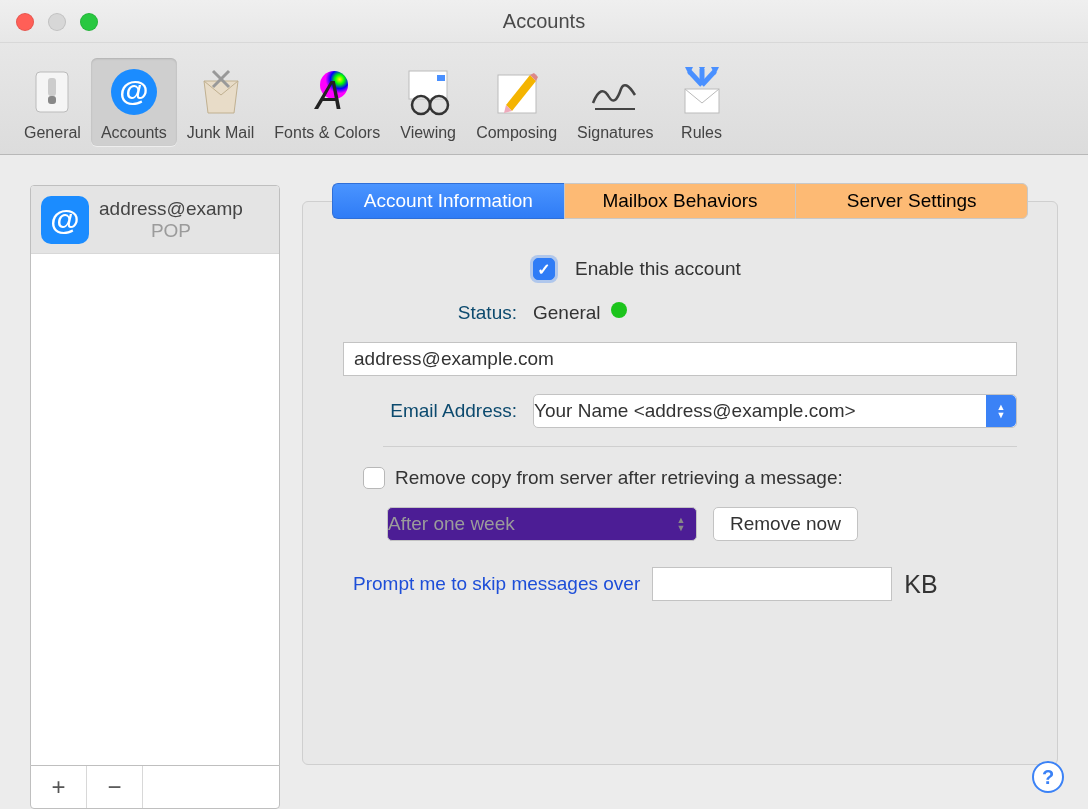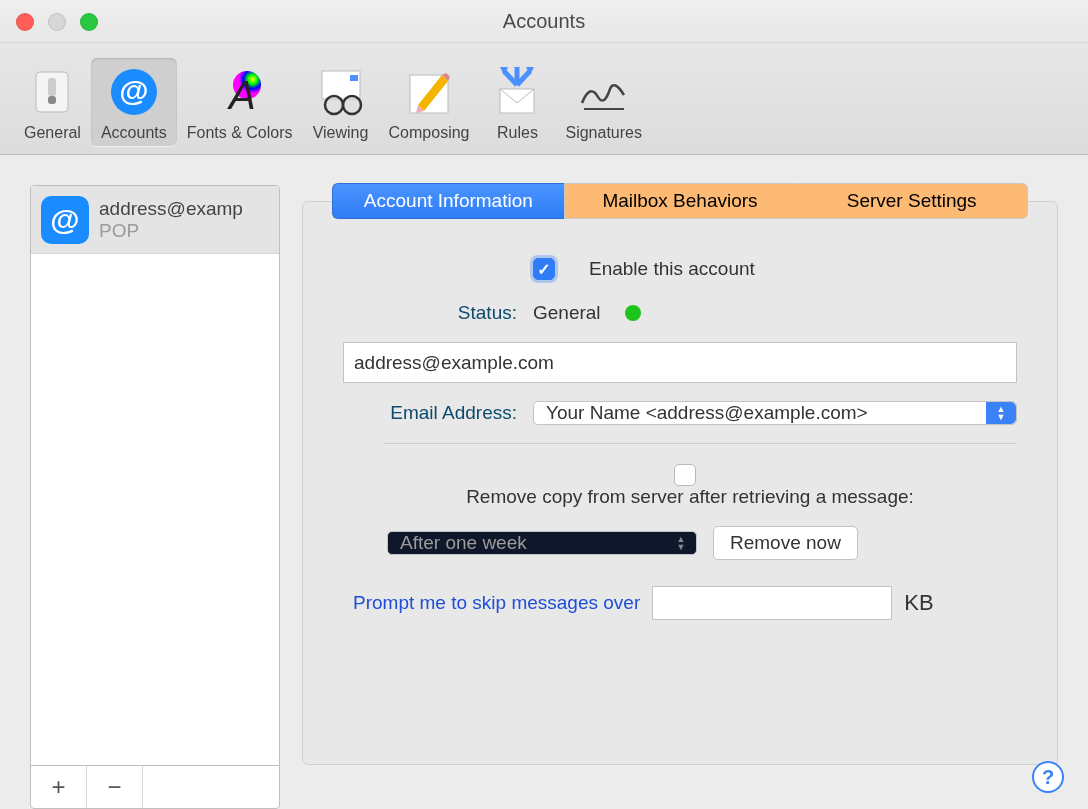--- a/index.html
+++ b/index.html
@@ -15,40 +15,40 @@
   .toolbar { height: 112px; background: linear-gradient(#e7e7e7,#dcdcdc); border-bottom:1px solid #b8b8b8; display:flex; align-items:flex-end; padding: 0 14px 8px 14px; gap: 0px; }
   .tbitem { display:flex; flex-direction:column; align-items:center; justify-content:flex-end; padding: 6px 10px 4px; border-radius:6px; cursor:default; }
   .tbitem.selected { background:#cfcfcf; box-shadow: inset 0 1px 2px rgba(0,0,0,0.15), 0 1px 0 rgba(255,255,255,0.5);}
   .tbicon { width:56px; height:56px; display:flex; align-items:center; justify-content:center; margin-bottom:4px; }
   .tblabel { font-size:16px; color:#444; }
   .body { position:relative; padding: 30px 30px 0 30px; display:flex; gap:22px; height: calc(100% - 43px - 112px); }
   .sidebar { width:250px; display:flex; flex-direction:column; }
   .accountlist { flex:1; border:1px solid #bfbfbf; border-radius:4px 4px 0 0; background:#fff; overflow:hidden; }
   .acct { display:flex; align-items:center; gap:10px; padding:8px 10px; background:#e4e4e4; border-bottom:1px solid #d8d8d8; height:68px; }
   .acct-icon { width:48px; height:48px; border-radius:10px; background:#1b8cff; display:flex; align-items:center; justify-content:center; color:#fff; font-size:30px; font-weight:bold; }
-  .acct-text { overflow:hidden; }
+  .acct-text { overflow:hidden;text-align:center; }
   .acct-email { font-size:19px; color:#444; white-space:nowrap; overflow:hidden; text-overflow:clip; }
   .acct-type { font-size:19px; color:#9b9b9b; }
   .sidebar-buttons { display:flex; height:44px; border:1px solid #bfbfbf; border-top:1px solid #bfbfbf; border-radius:0 0 4px 4px; background:#fff; margin-top:-1px;}
   .sb-btn { width:56px; display:flex; align-items:center; justify-content:center; font-size:24px; color:#555; border-right:1px solid #d8d8d8; cursor:default; }
   .sb-btn:last-child { border-right:none; flex:1; }
   .content { flex:1; position:relative; }
   .tabs { position:absolute; top:-2px; left:30px; right:30px; display:flex; height:36px; z-index:2; }
   .tab { flex:1; display:flex; align-items:center; justify-content:center; font-size:19px; background:#fdba74; border:1px solid #c8c8c8; border-right:none; cursor:default; }
   .tab:first-child { border-radius:6px 0 0 6px; }
   .tab:last-child { border-radius:0 6px 6px 0; border-right:1px solid #c8c8c8;}
   .tab.active { background:#3b82f6; background: linear-gradient(#4a94ff,#2f7cf6); color:#fff; border-color:#2f6fd8;text-align:right;}
   .panel { position:absolute; top:16px; left:0; right:0; bottom:44px; border:1px solid #cfcfcf; border-radius:6px; background:#e8e8e8; padding: 56px 40px 30px 40px; }
   .form-row { display:flex; align-items:center; margin-bottom:18px; }
   .lbl { width:190px; text-align:right; padding-right:16px; font-size:19px; color:#0c4a6e; }
-  .val { flex:1; display:flex; align-items:center; gap:24px; font-size:19px; color:#333;}
-  input[type=text].txt { flex:1; height:41px; border:1px solid #c3c3c3; border-radius:0; background:#fff; font-size:19px; padding:0 10px; color:#333; }
-  .select { flex:1; height:24px; border:1px solid #c3c3c3; border-radius:5px; background:#fff; display:flex; align-items:center; padding:0 36px 0 12px; font-size:19px; color:#333; position:relative;}
+  .val { flex:1; display:flex; align-items:flex-start; gap:10px; font-size:19px; color:#333;}
+  input[type=text].txt { flex:1; height:34px; border:1px solid #c3c3c3; border-radius:0; background:#fff; font-size:19px; padding:0 10px; color:#333; }
+  .select { flex:1; height:34px; border:1px solid #c3c3c3; border-radius:5px; background:#fff; display:flex; align-items:center; padding:0 36px 0 0; font-size:19px; color:#333; position:relative;}
   .select .handle { position:absolute; right:0; top:0; bottom:0; width:30px; background:#3b82f6; border-radius:0 5px 5px 0; display:flex; align-items:center; justify-content:center;}
-  .select.disabled { background:#0f172a; color:#9b9b9b;}
+  .select.disabled { background:#4c1d95; color:#9b9b9b;}
   .select.disabled .handle { background:transparent; }
   .stepper-arrows { display:flex; flex-direction:column; font-size:9px; line-height:8px; color:#fff; }
   .stepper-arrows.grey { color:#888; }
   .divider { border-top:1px solid #cfcfcf; margin:4px 0 20px 40px;}
   .checkbox-box { width:22px; height:22px; border:1px solid #b8b8b8; border-radius:5px; background:#fff; display:flex; align-items:center; justify-content:center; margin-right:10px; flex-shrink:0;}
   .checkbox-box.checked { background:#2f7cf6; border-color:#2f7cf6; box-shadow:0 0 0 3px rgba(47,124,246,0.3);}
   .checkbox-box.checked::after { content:"✓"; color:#fff; font-size:16px; font-weight:bold;}
   .status-dot { width:16px; height:16px; border-radius:50%; background:#1cc41c; display:inline-block; }
   .btn { height:34px; border:1px solid #c3c3c3; border-radius:5px; background:#fff; padding:0 16px; display:flex; align-items:center; font-size:19px; color:#333;}
   .kb-field { width:240px; height:34px; border:1px solid #c3c3c3; background:#fff; margin:0 12px; }
@@ -85,20 +85,31 @@
     <div class="tbitem selected">
       <div class="tbicon">
         <svg width="50" height="50">
             <circle cx="25" cy="25" r="23" fill="#1b8cff"></circle>
             <text x="25" y="34" font-size="30" text-anchor="middle" fill="#fff" font-weight="bold">@</text>
           </svg>
       </div>
       <div class="tblabel">Accounts</div>
     </div>
 
+    <div class="tbitem">
+      <div class="tbicon">
+        <svg width="50" height="50">
+            <path d="M8 14 H42 L38 46 H12 Z" fill="#e8dcc8" stroke="#c0b090"></path>
+            <path d="M8 14 L25 28 L42 14" fill="none" stroke="#c0b090"></path>
+            <line x1="17" y1="4" x2="33" y2="20" stroke="#999" stroke-width="3"></line>
+            <line x1="33" y1="4" x2="17" y2="20" stroke="#999" stroke-width="3"></line>
+          </svg>
+      </div>
+      <div class="tblabel">Junk Mail</div>
+    </div>
 
     <div class="tbitem">
       <div class="tbicon">
         <svg width="50" height="50">
           <defs>
               <radialGradient id="cw" cx="70%" cy="30%">
                 <stop offset="0%" stop-color="#ff0"></stop>
                 <stop offset="33%" stop-color="#0f0"></stop>
                 <stop offset="66%" stop-color="#00f"></stop>
                 <stop offset="100%" stop-color="#f0f"></stop>
@@ -132,42 +143,42 @@
             <path d="M14 38 L38 8 L44 14 L20 44 Z" fill="#f4b400"></path>
             <path d="M38 8 L44 14 L46 10 L42 6 Z" fill="#d88"></path>
             <path d="M14 38 L12 46 L20 44 Z" fill="#eab"></path>
           </svg>
       </div>
       <div class="tblabel">Composing</div>
     </div>
 
     <div class="tbitem">
       <div class="tbicon">
+        <svg width="56" height="50">
+            <path d="M6 36 Q14 16 22 30 Q28 40 34 22 Q38 12 48 28" fill="none" stroke="#444" stroke-width="2.5"></path>
+            <line x1="8" y1="42" x2="48" y2="42" stroke="#444" stroke-width="2"></line>
+          </svg>
+      </div>
+      <div class="tblabel">Signatures</div>
+    </div>
+
+    <div class="tbitem">
+      <div class="tbicon">
         <svg width="50" height="50">
             <rect x="8" y="22" width="34" height="24" fill="#fff" stroke="#bbb"></rect>
             <path d="M8 22 L25 36 L42 22" fill="none" stroke="#bbb"></path>
             <path d="M25 18 L12 4" stroke="#4a90ff" stroke-width="5" fill="none"></path>
             <path d="M25 18 L25 2" stroke="#4a90ff" stroke-width="5" fill="none"></path>
             <path d="M25 18 L38 4" stroke="#4a90ff" stroke-width="5" fill="none"></path>
             <polygon points="8,0 16,0 12,8" fill="#4a90ff" transform="translate(0,0)"></polygon>
             <polygon points="21,-2 29,-2 25,6" fill="#4a90ff" transform="translate(0,0)"></polygon>
             <polygon points="34,0 42,0 38,8" fill="#4a90ff" transform="translate(0,0)"></polygon>
           </svg>
       </div>
       <div class="tblabel">Rules</div>
-    </div>
-
-    <div class="tbitem">
-      <div class="tbicon">
-        <svg width="56" height="50">
-            <path d="M6 36 Q14 16 22 30 Q28 40 34 22 Q38 12 48 28" fill="none" stroke="#444" stroke-width="2.5"></path>
-            <line x1="8" y1="42" x2="48" y2="42" stroke="#444" stroke-width="2"></line>
-          </svg>
-      </div>
-      <div class="tblabel">Signatures</div>
     </div>
 
   </div>
 
   <div class="body">
 
     <div class="sidebar">
       <div class="accountlist">
         <div class="acct">
           <div class="acct-icon">@</div>
@@ -225,21 +236,21 @@
                     <span>▲</span>
                     <span>▼</span>
                   </div>
               </div>
             </div>
           </div>
         </div>
 
         <div class="divider"></div>
 
-        <div class="form-row" style="margin-left:20px;flex-direction:column;">
+        <div class="form-row" style="margin-left:20px;">
           <span class="checkbox-box"></span>
           <span style="font-size:19px;color:#333;">Remove copy from server after retrieving a message:</span>
         </div>
 
         <div class="form-row" style="margin-left:44px; gap:16px;">
           <div class="select disabled" style="flex:0 0 310px;">
             <span>After one week</span>
             <div class="handle">
               <div class="stepper-arrows grey">
                   <span>▲</span>
@@ -248,21 +259,21 @@
             </div>
           </div>
           <div class="btn">
             <span>Remove now</span>
           </div>
         </div>
 
         <div class="form-row" style="margin-left:10px; margin-top:26px;">
           <span style="font-size:19px;color:#1d4ed8;">Prompt me to skip messages over</span>
           <input type="text" class="kb-field" style="">
-          <span style="font-size:22px;color:#333;">KB</span>
+          <span style="font-size:25px;color:#333;">KB</span>
         </div>
 
       </div>
     </div>
 
   </div>
 
   <div class="help">?</div>
 
 </div>

